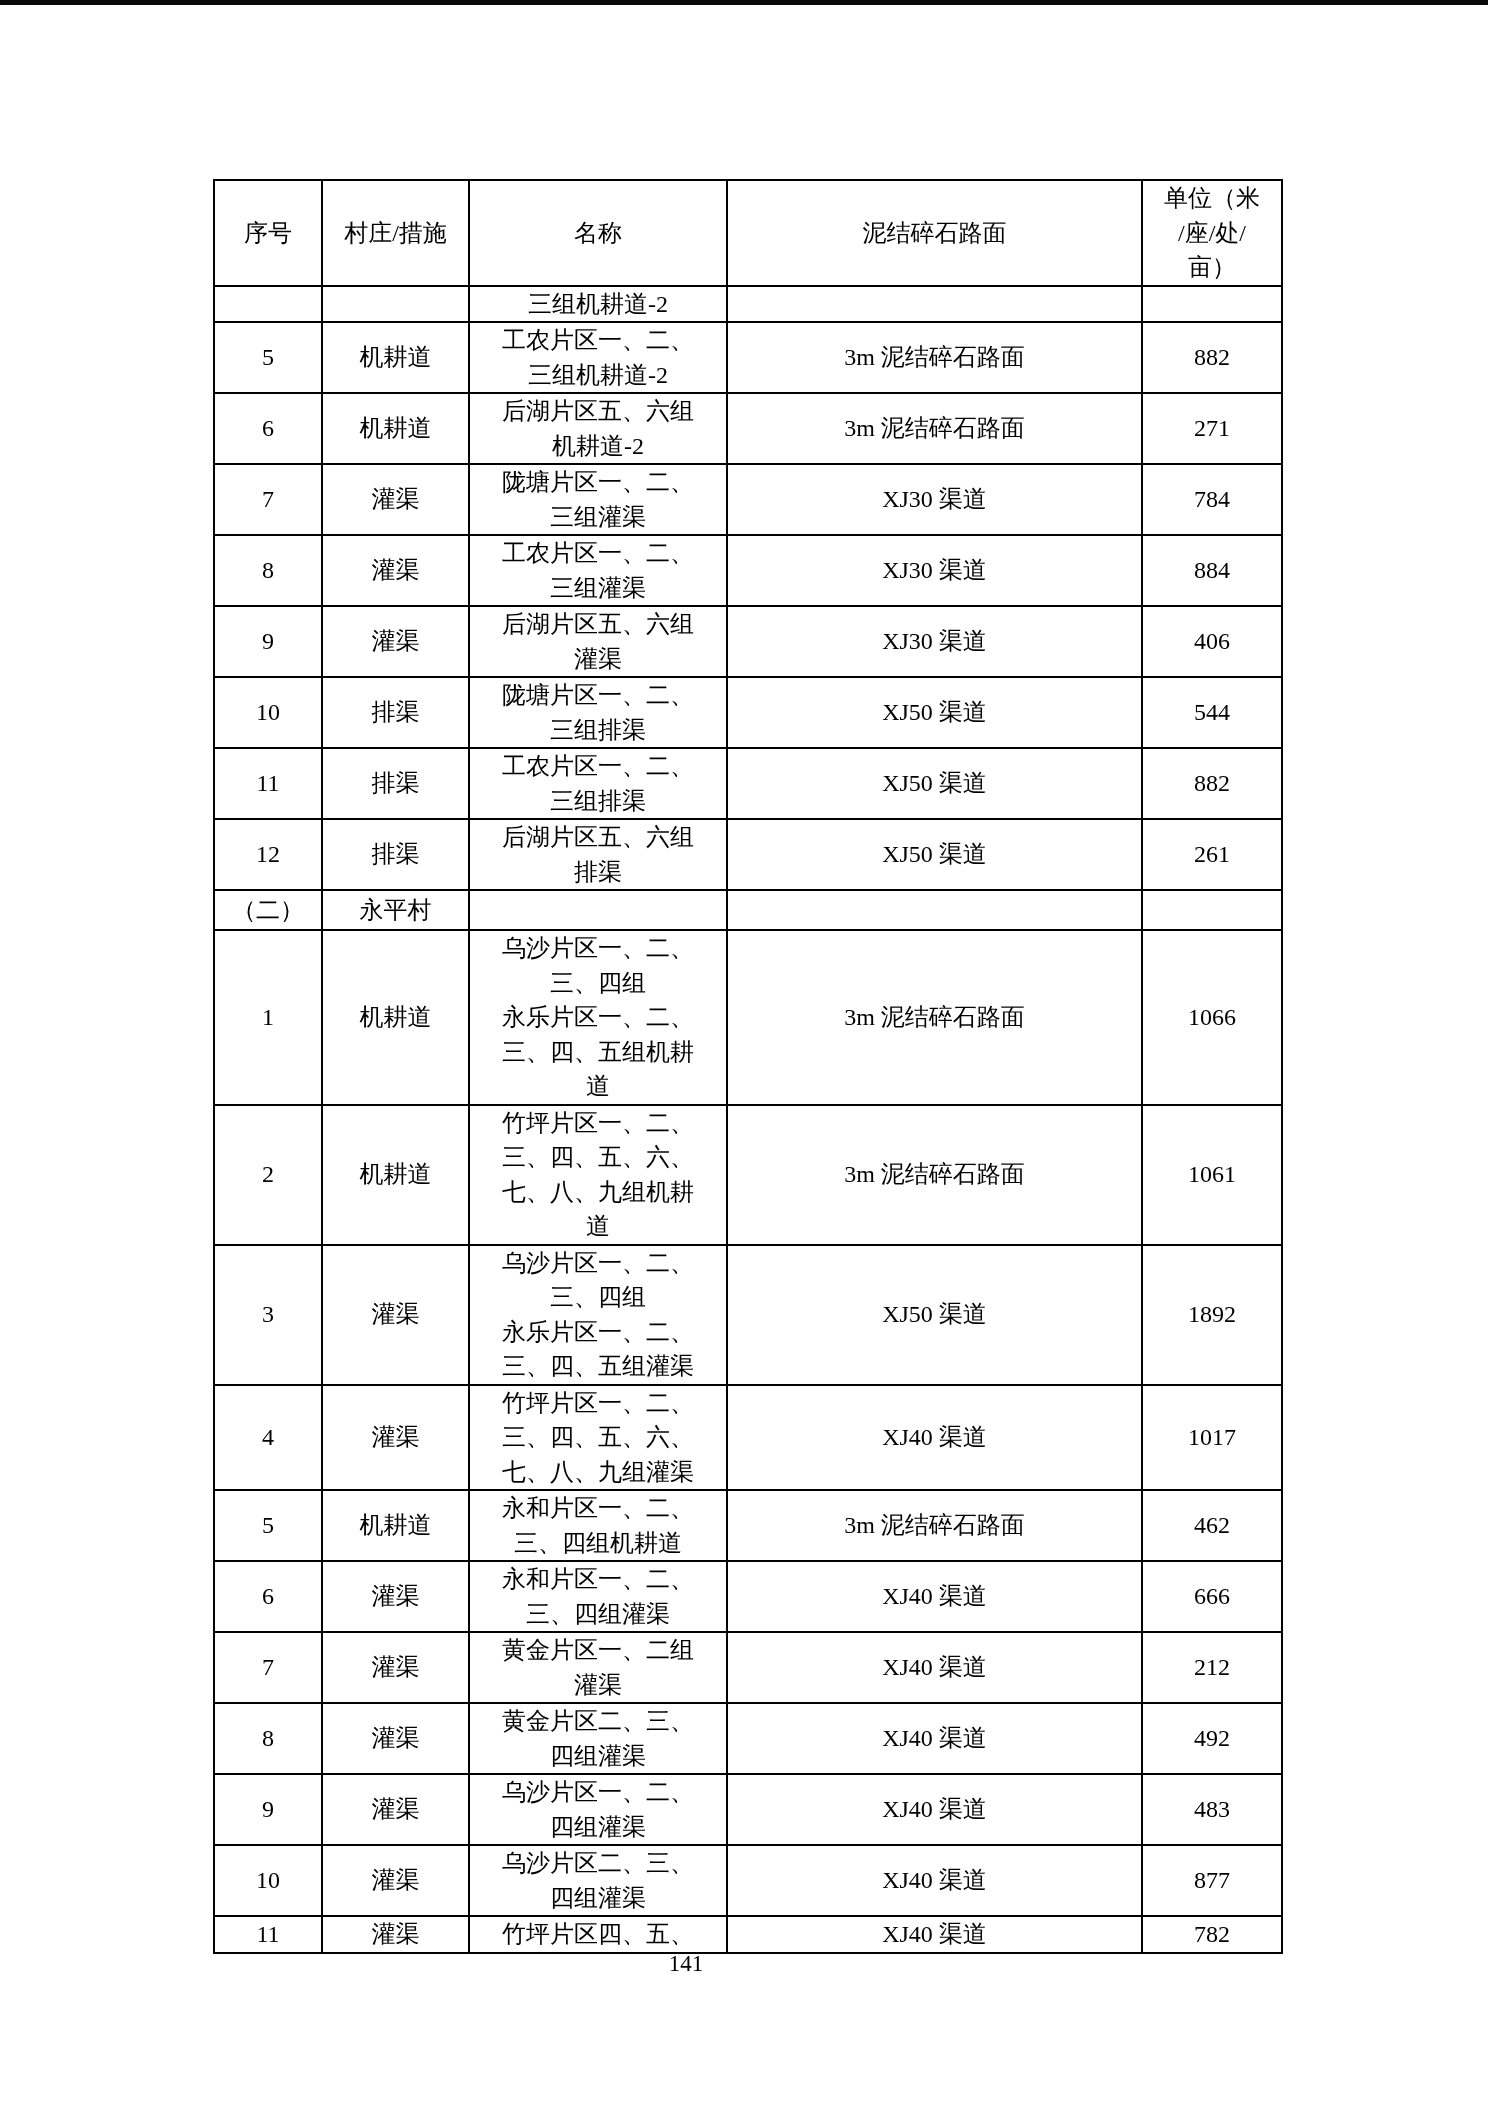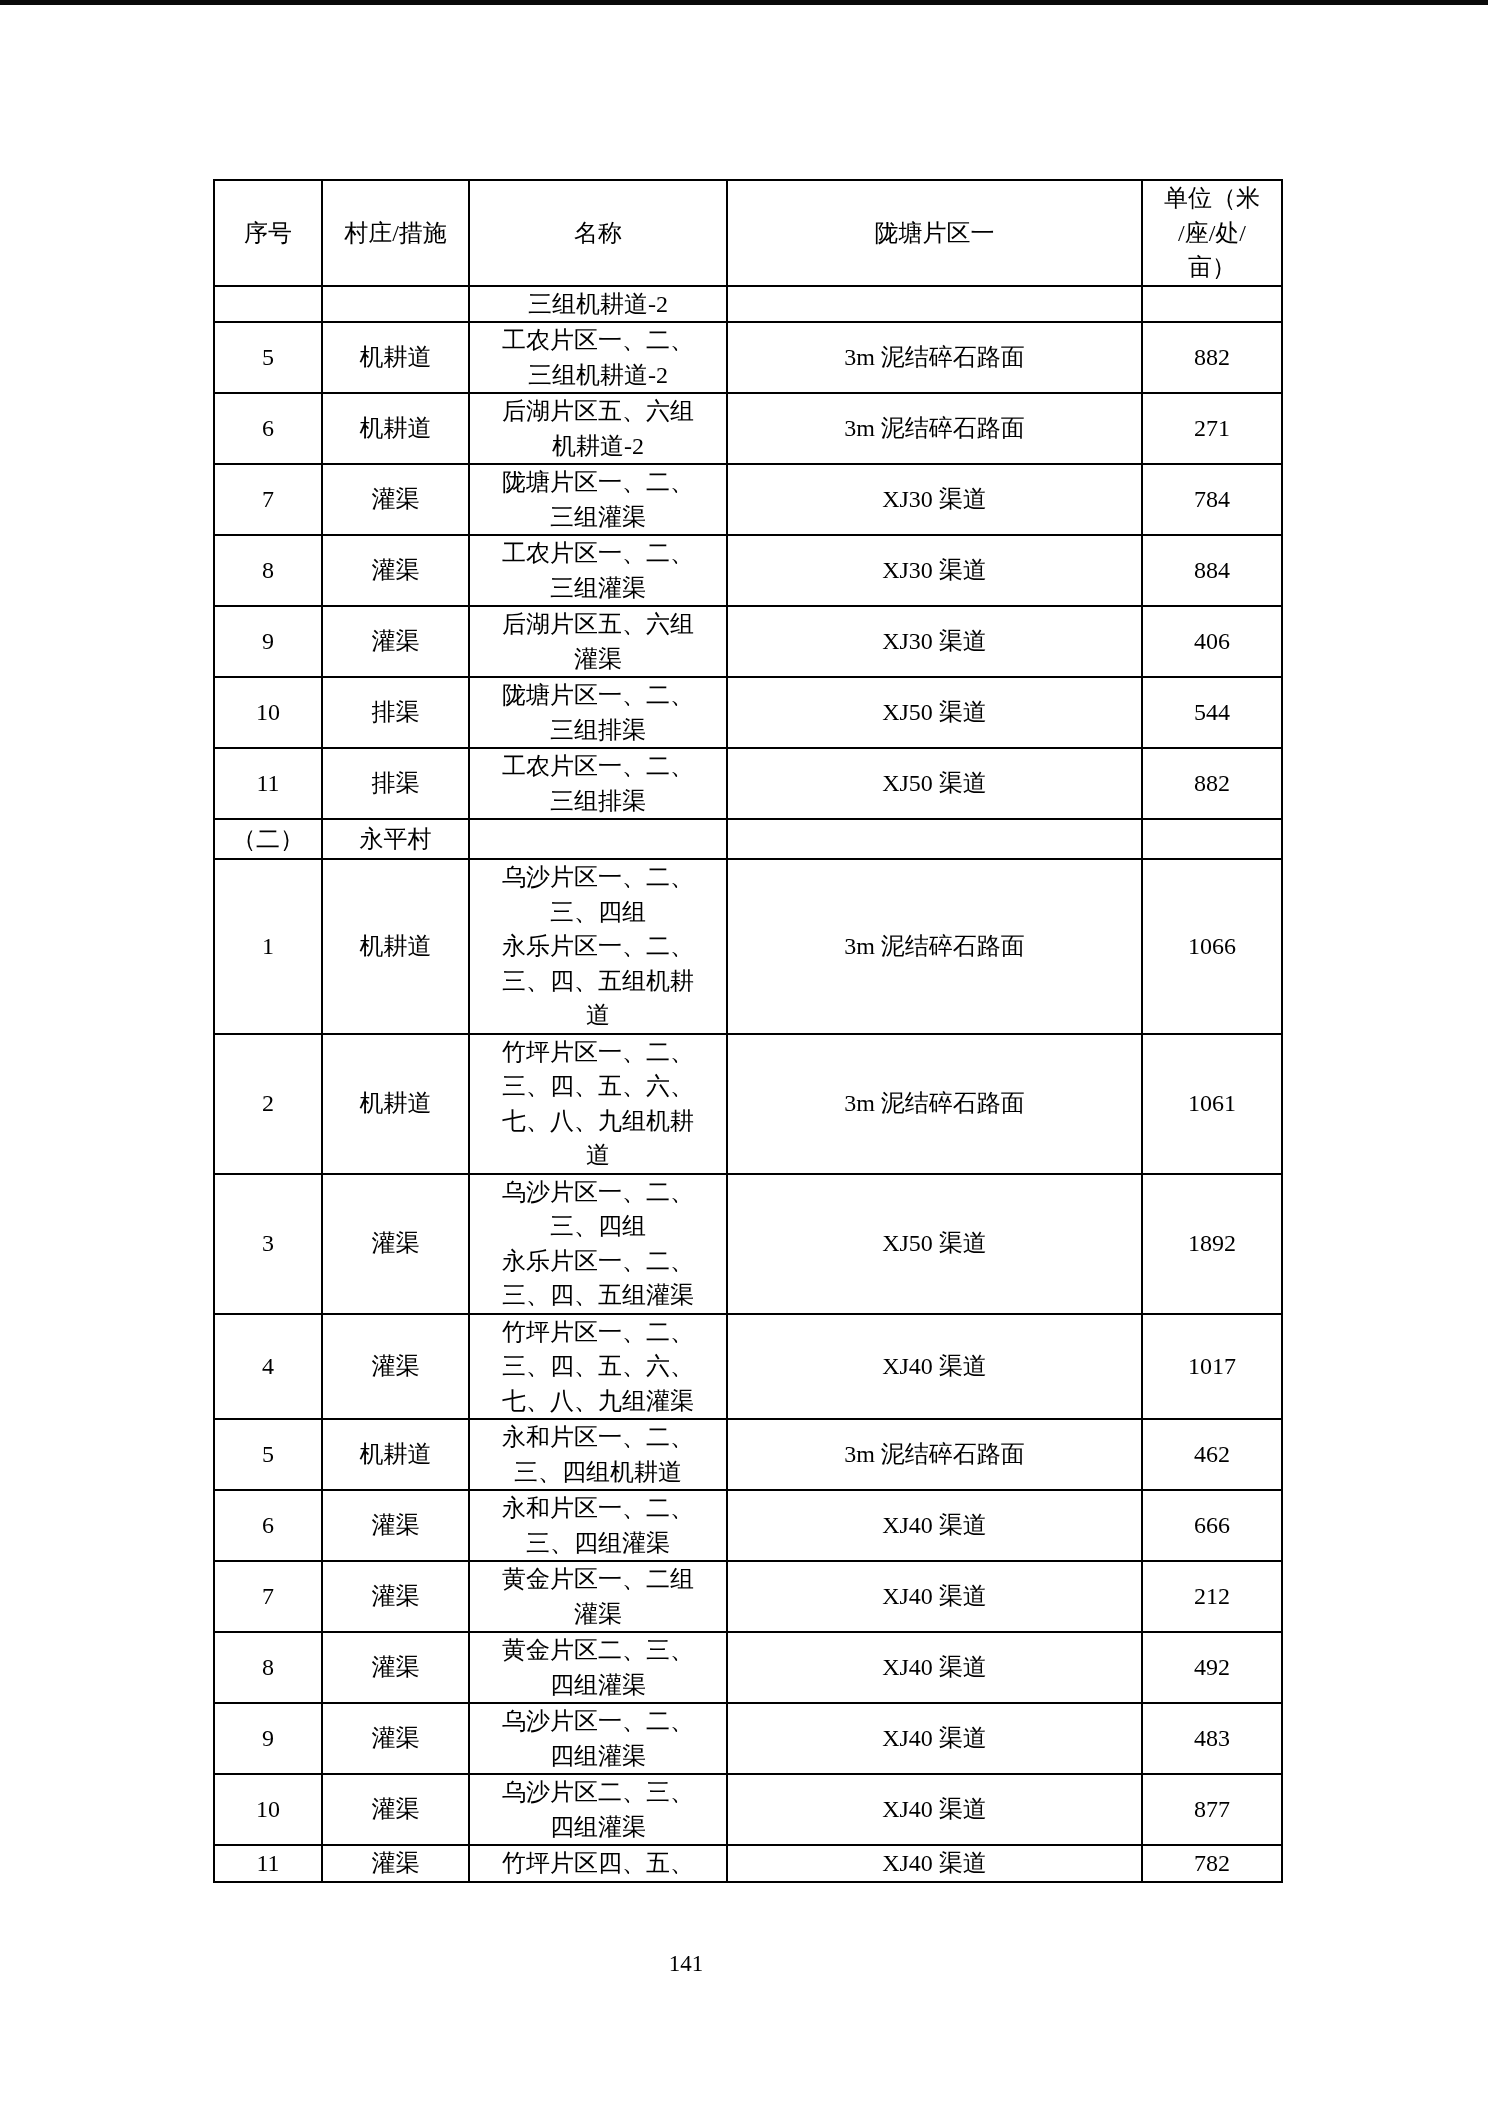--- a/index.html
+++ b/index.html
@@ -60,21 +60,21 @@
     <col style="width:147px">
     <col style="width:258px">
     <col style="width:415px">
     <col style="width:140px">
   </colgroup>
   <tbody>
     <tr class="hdr">
       <th>序号</th>
       <th>村庄/措施</th>
       <th>名称</th>
-      <th>陇塘片区一</th>
+      <th>泥结碎石路面</th>
       <th>单位（米
 /座/处/
 亩）</th>
     </tr>
     <tr>
       <td></td>
       <td></td>
       <td>三组机耕道-2</td>
       <td></td>
       <td></td>
@@ -127,20 +127,28 @@
       <td>XJ50 渠道</td>
       <td>544</td>
     </tr>
     <tr>
       <td>11</td>
       <td>排渠</td>
       <td>工农片区一、二、
 三组排渠</td>
       <td>XJ50 渠道</td>
       <td>882</td>
+    </tr>
+    <tr>
+      <td>12</td>
+      <td>排渠</td>
+      <td>后湖片区五、六组
+排渠</td>
+      <td>XJ50 渠道</td>
+      <td>261</td>
     </tr>
     <tr class="section">
       <td>（二）</td>
       <td>永平村</td>
       <td></td>
       <td></td>
       <td></td>
     </tr>
     <tr>
       <td>1</td>

